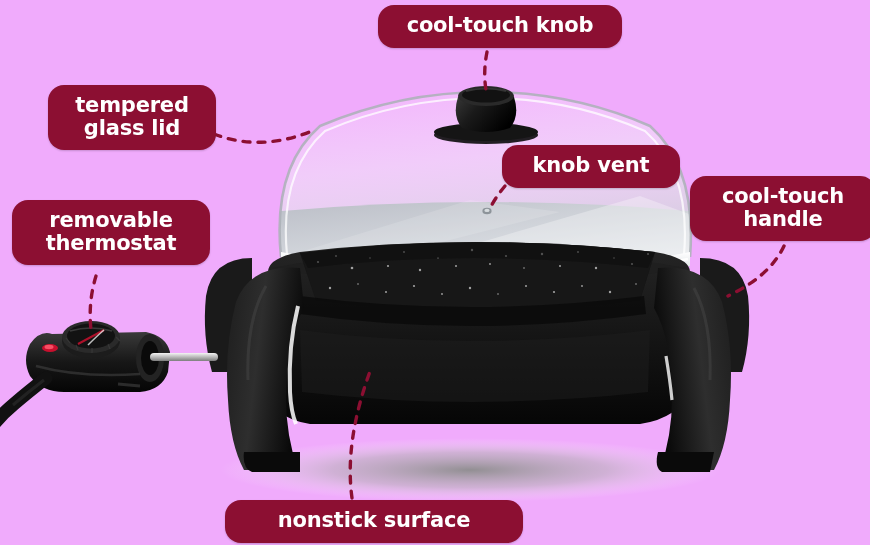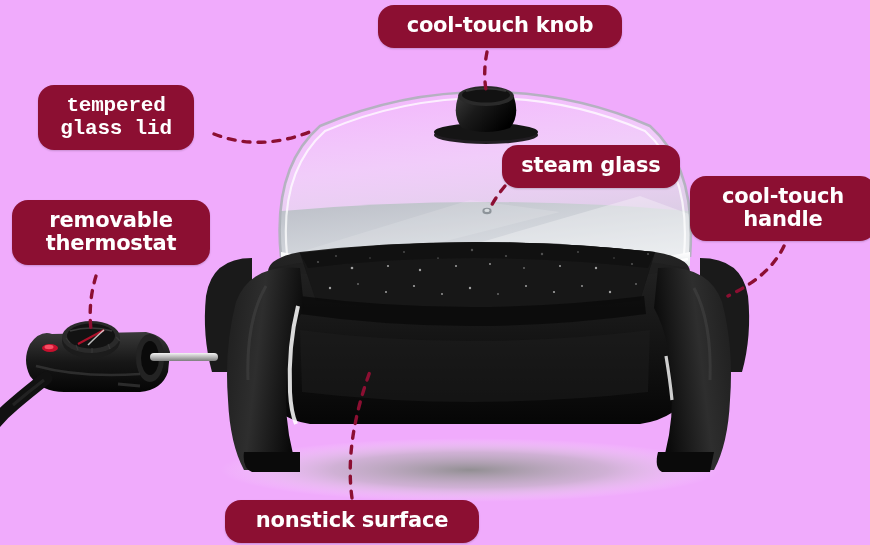--- a/index.html
+++ b/index.html
@@ -37,25 +37,25 @@
     letter-spacing: -0.2px;
     text-align: center;
     padding: 9px 17px 10px 17px;
     box-sizing: border-box;
     white-space: pre-line;
     box-shadow: 0 1px 2px rgba(0,0,0,0.18);
   }
   .label.two-line { line-height: 1.1; }
 
   #label-knob       { left: 378px; top: 5px;   width: 244px; }
-  #label-lid        { left: 38px;  top: 85px;  width: 156px; font-family: Liberation Mono, monospace; }
+  #label-lid        { left: 48px;  top: 85px;  width: 168px; }
   #label-vent       { left: 502px; top: 145px; width: 178px; }
   #label-handle     { left: 690px; top: 176px; width: 186px; }
   #label-thermostat { left: 12px;  top: 200px; width: 198px; }
-  #label-nonstick   { left: 225px; top: 500px; width: 254px; }
+  #label-nonstick   { left: 225px; top: 500px; width: 298px; }
 
   #connectors {
     position: absolute;
     left: 0; top: 0;
     width: 870px; height: 545px;
     pointer-events: none;
   }
 </style>
 </head>
 <body>
@@ -293,21 +293,21 @@
       <path d="M96 276 Q88 302 91 330"></path>
       <path d="M352 498 Q344 440 372 366"></path>
     </g>
   </svg>
 
   <div class="label" id="label-knob">cool-touch knob</div>
 
   <div class="label two-line" id="label-lid">tempered
 glass lid</div>
 
-  <div class="label" id="label-vent">steam glass</div>
+  <div class="label" id="label-vent">knob vent</div>
 
   <div class="label two-line" id="label-handle">cool-touch
 handle</div>
 
   <div class="label two-line" id="label-thermostat">removable
 thermostat</div>
 
   <div class="label" id="label-nonstick">nonstick surface</div>
 
 </div>

